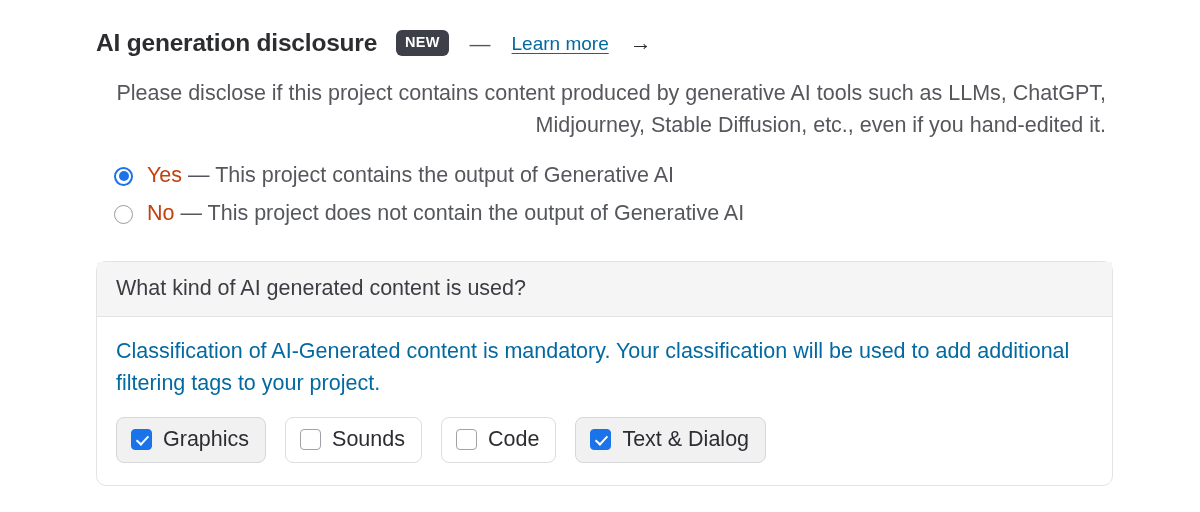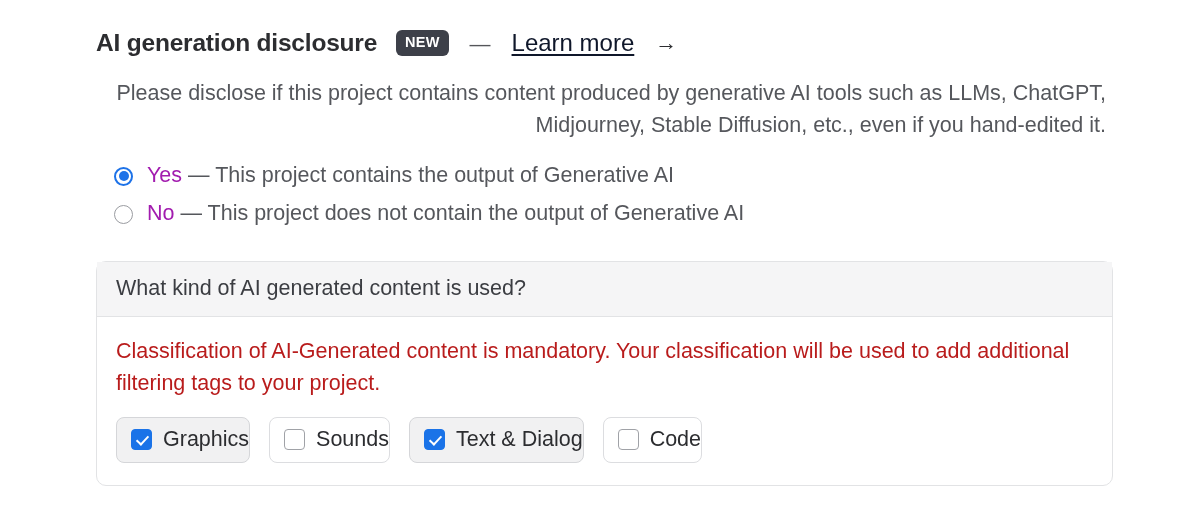--- a/index.html
+++ b/index.html
@@ -51,22 +51,22 @@
     display: inline-block;
   }
   .heading-dash {
     margin-left: 13px;
     font-size: 21px;
     color: #55565a;
     line-height: 1;
   }
   .learn-more {
     margin-left: 13px;
-    font-size: 24px;
-    color: #0f172a;
+    font-size: 19px;
+    color: #0369a1;
     text-decoration: underline;
     text-underline-offset: 3px;
     line-height: 1;
     cursor: pointer;
     white-space: nowrap;
   }
   .arrow-icon {
     margin-left: 13px;
     font-size: 22px;
     color: #2c2d30;
@@ -122,21 +122,21 @@
     background: #1d72e8;
   }
   .radio-label {
     margin-left: 14px;
     font-size: 21.5px;
     color: #55575c;
     line-height: 1;
     white-space: nowrap;
   }
   .radio-label .word {
-    color: #a21caf;
+    color: #c2410c;
   }
 
   
   .panel {
     margin-top: 28px;
     width: 1017px;
     border: 1px solid #e2e3e5;
     border-radius: 10px;
     background: #ffffff;
     box-sizing: border-box;
@@ -150,37 +150,37 @@
     font-size: 21.5px;
     color: #3b3d42;
     line-height: 1;
   }
   .panel-body {
     padding: 18px 19px 22px 19px;
   }
   .panel-text {
     font-size: 21.5px;
     line-height: 32px;
-    color: #b91c1c;
+    color: #0369a1;
     width: 960px;
   }
 
   
   .pill-row {
     display: flex;
     align-items: center;
     gap: 19px;
     margin-top: 18px;
   }
   .pill {
     display: flex;
     align-items: center;
     height: 46px;
     box-sizing: border-box;
-    padding: 0 0 0 14px;
+    padding: 0 16px 0 14px;
     border-radius: 8px;
     border: 1px solid #dcdde0;
     background: #ffffff;
     cursor: pointer;
     text-align: right;
   }
   .pill.checked {
     background: #f1f1f2;
     border-color: #d5d6d9;
   }
@@ -263,27 +263,27 @@
         <div class="pill checked">
           <span class="pill-box on"></span>
           <span class="pill-label">Graphics</span>
         </div>
 
         <div class="pill">
           <span class="pill-box off"></span>
           <span class="pill-label">Sounds</span>
         </div>
 
+        <div class="pill">
+          <span class="pill-box off"></span>
+          <span class="pill-label">Code</span>
+        </div>
+
         <div class="pill checked">
           <span class="pill-box on"></span>
           <span class="pill-label">Text &amp; Dialog</span>
         </div>
 
-        <div class="pill">
-          <span class="pill-box off"></span>
-          <span class="pill-label">Code</span>
-        </div>
-
       </div>
     </div>
   </div>
 
 </div>
 
 </body></html>

